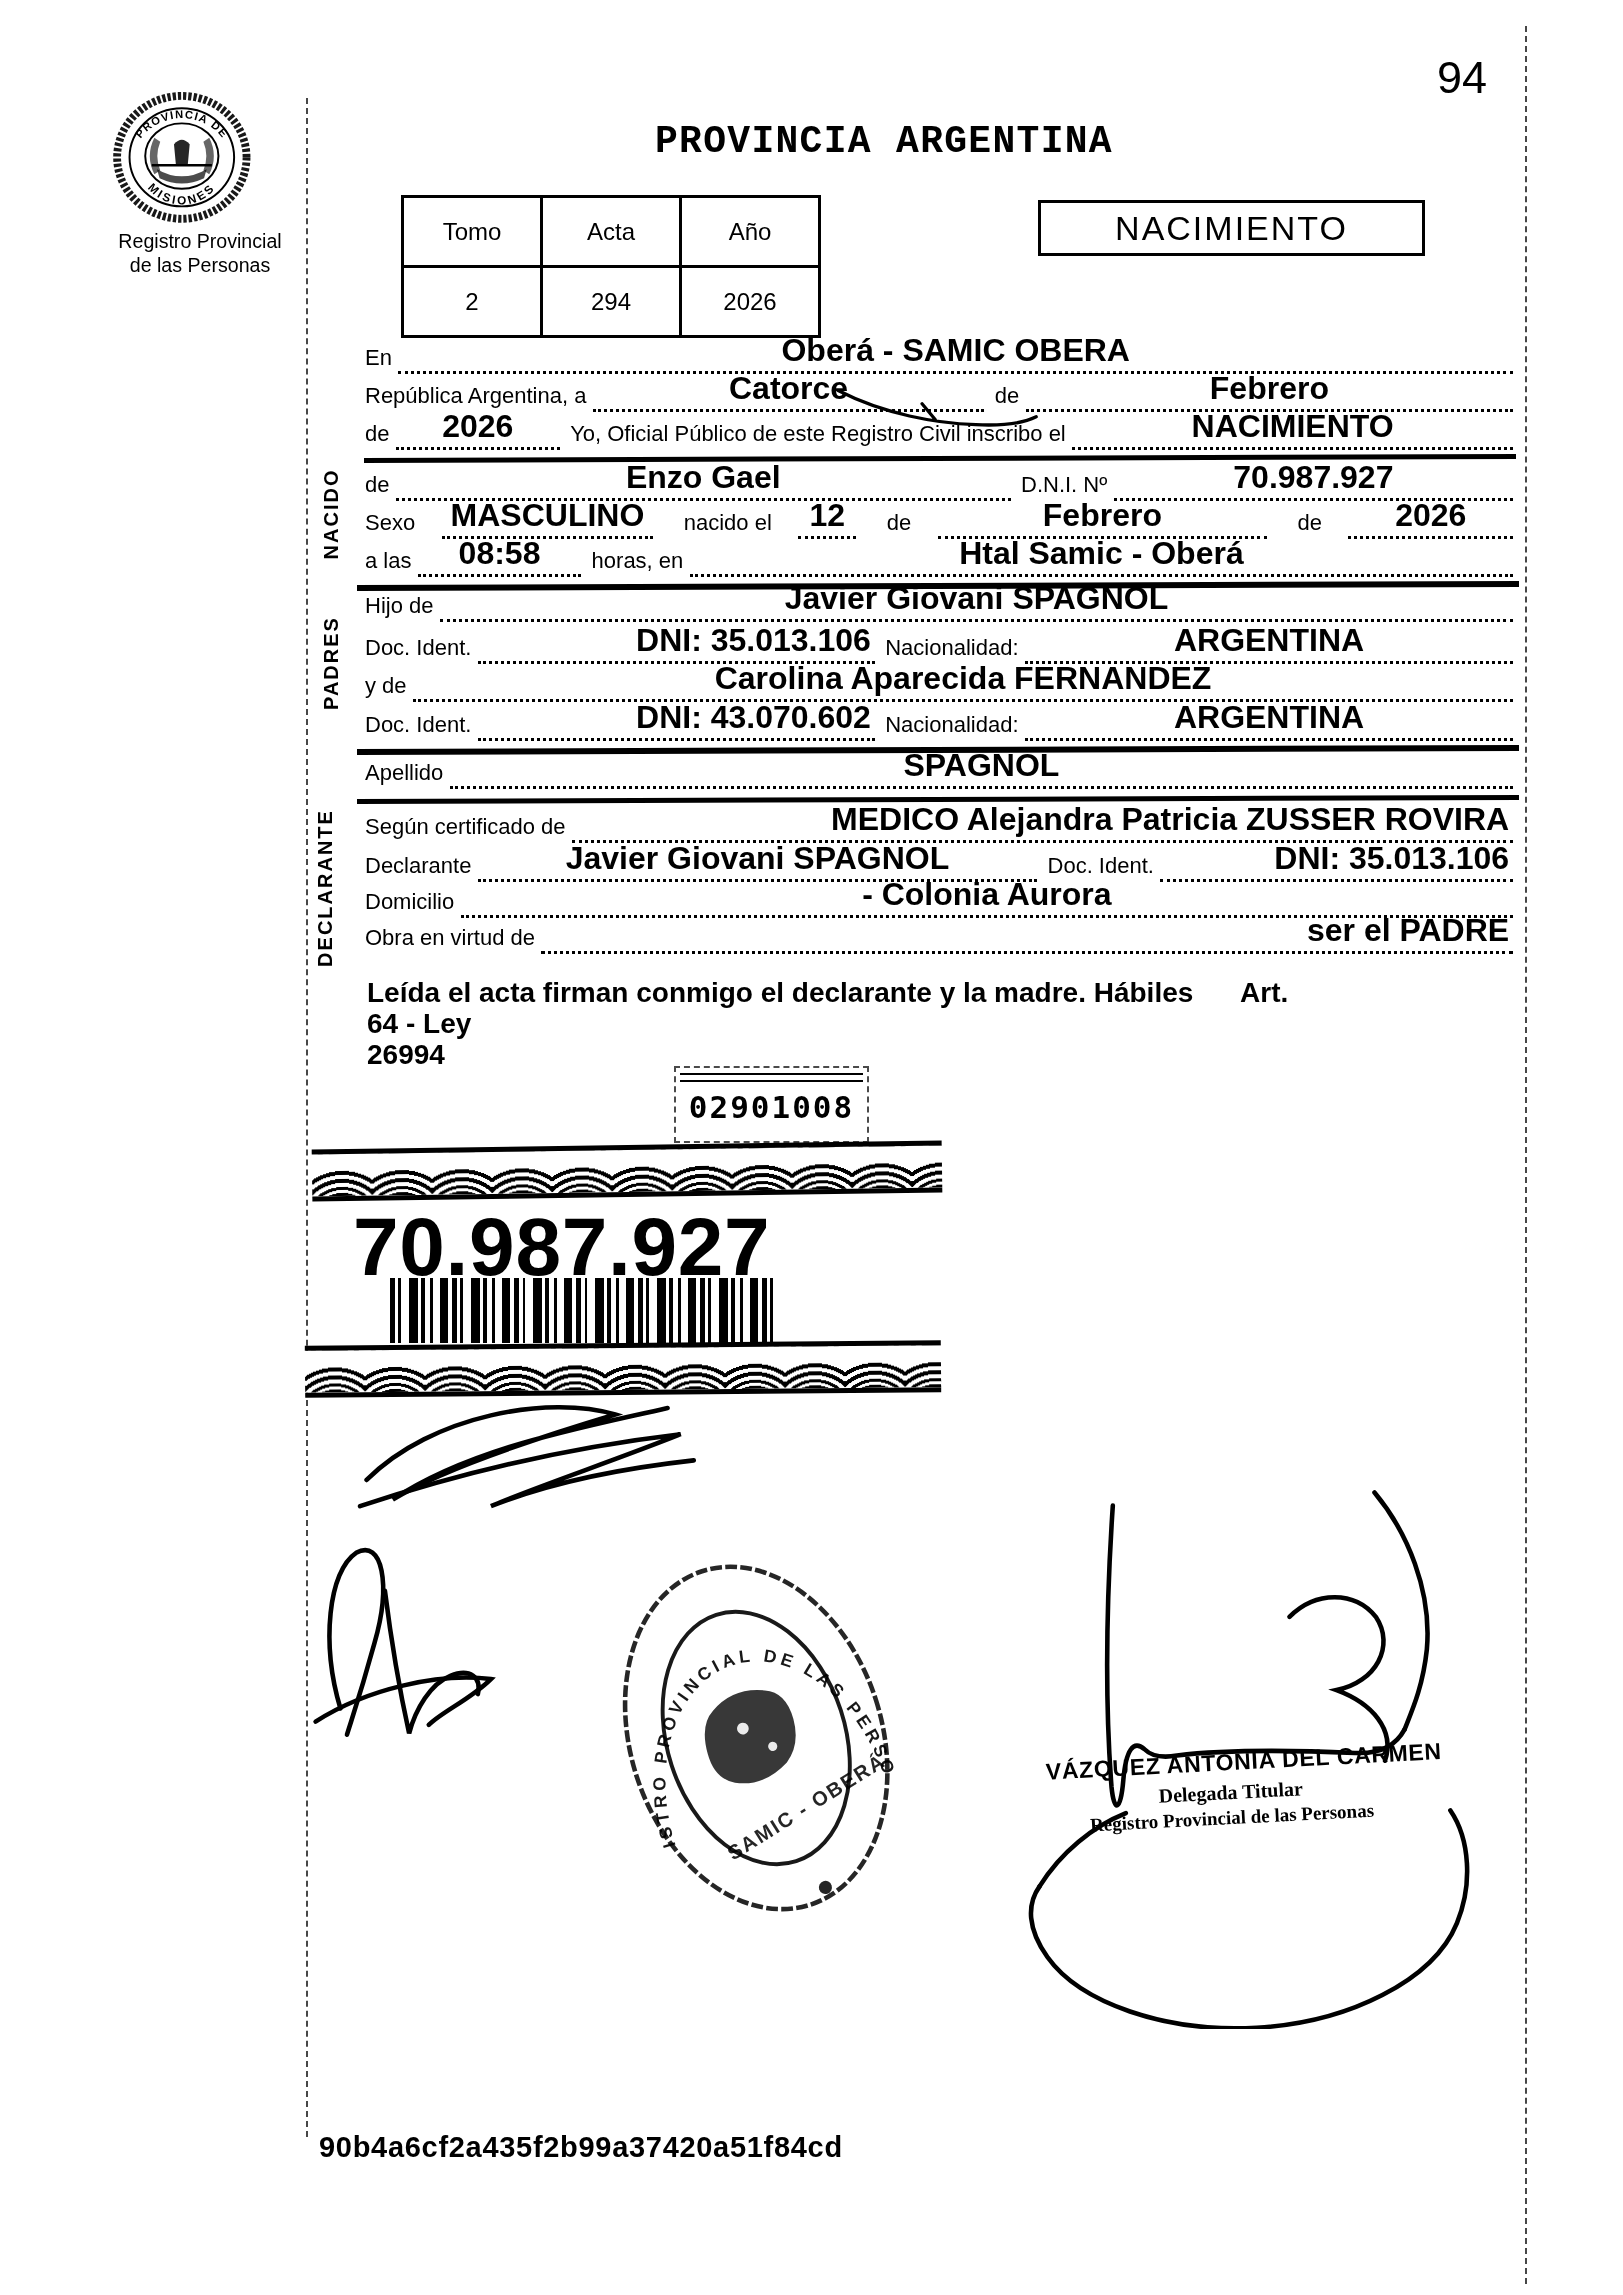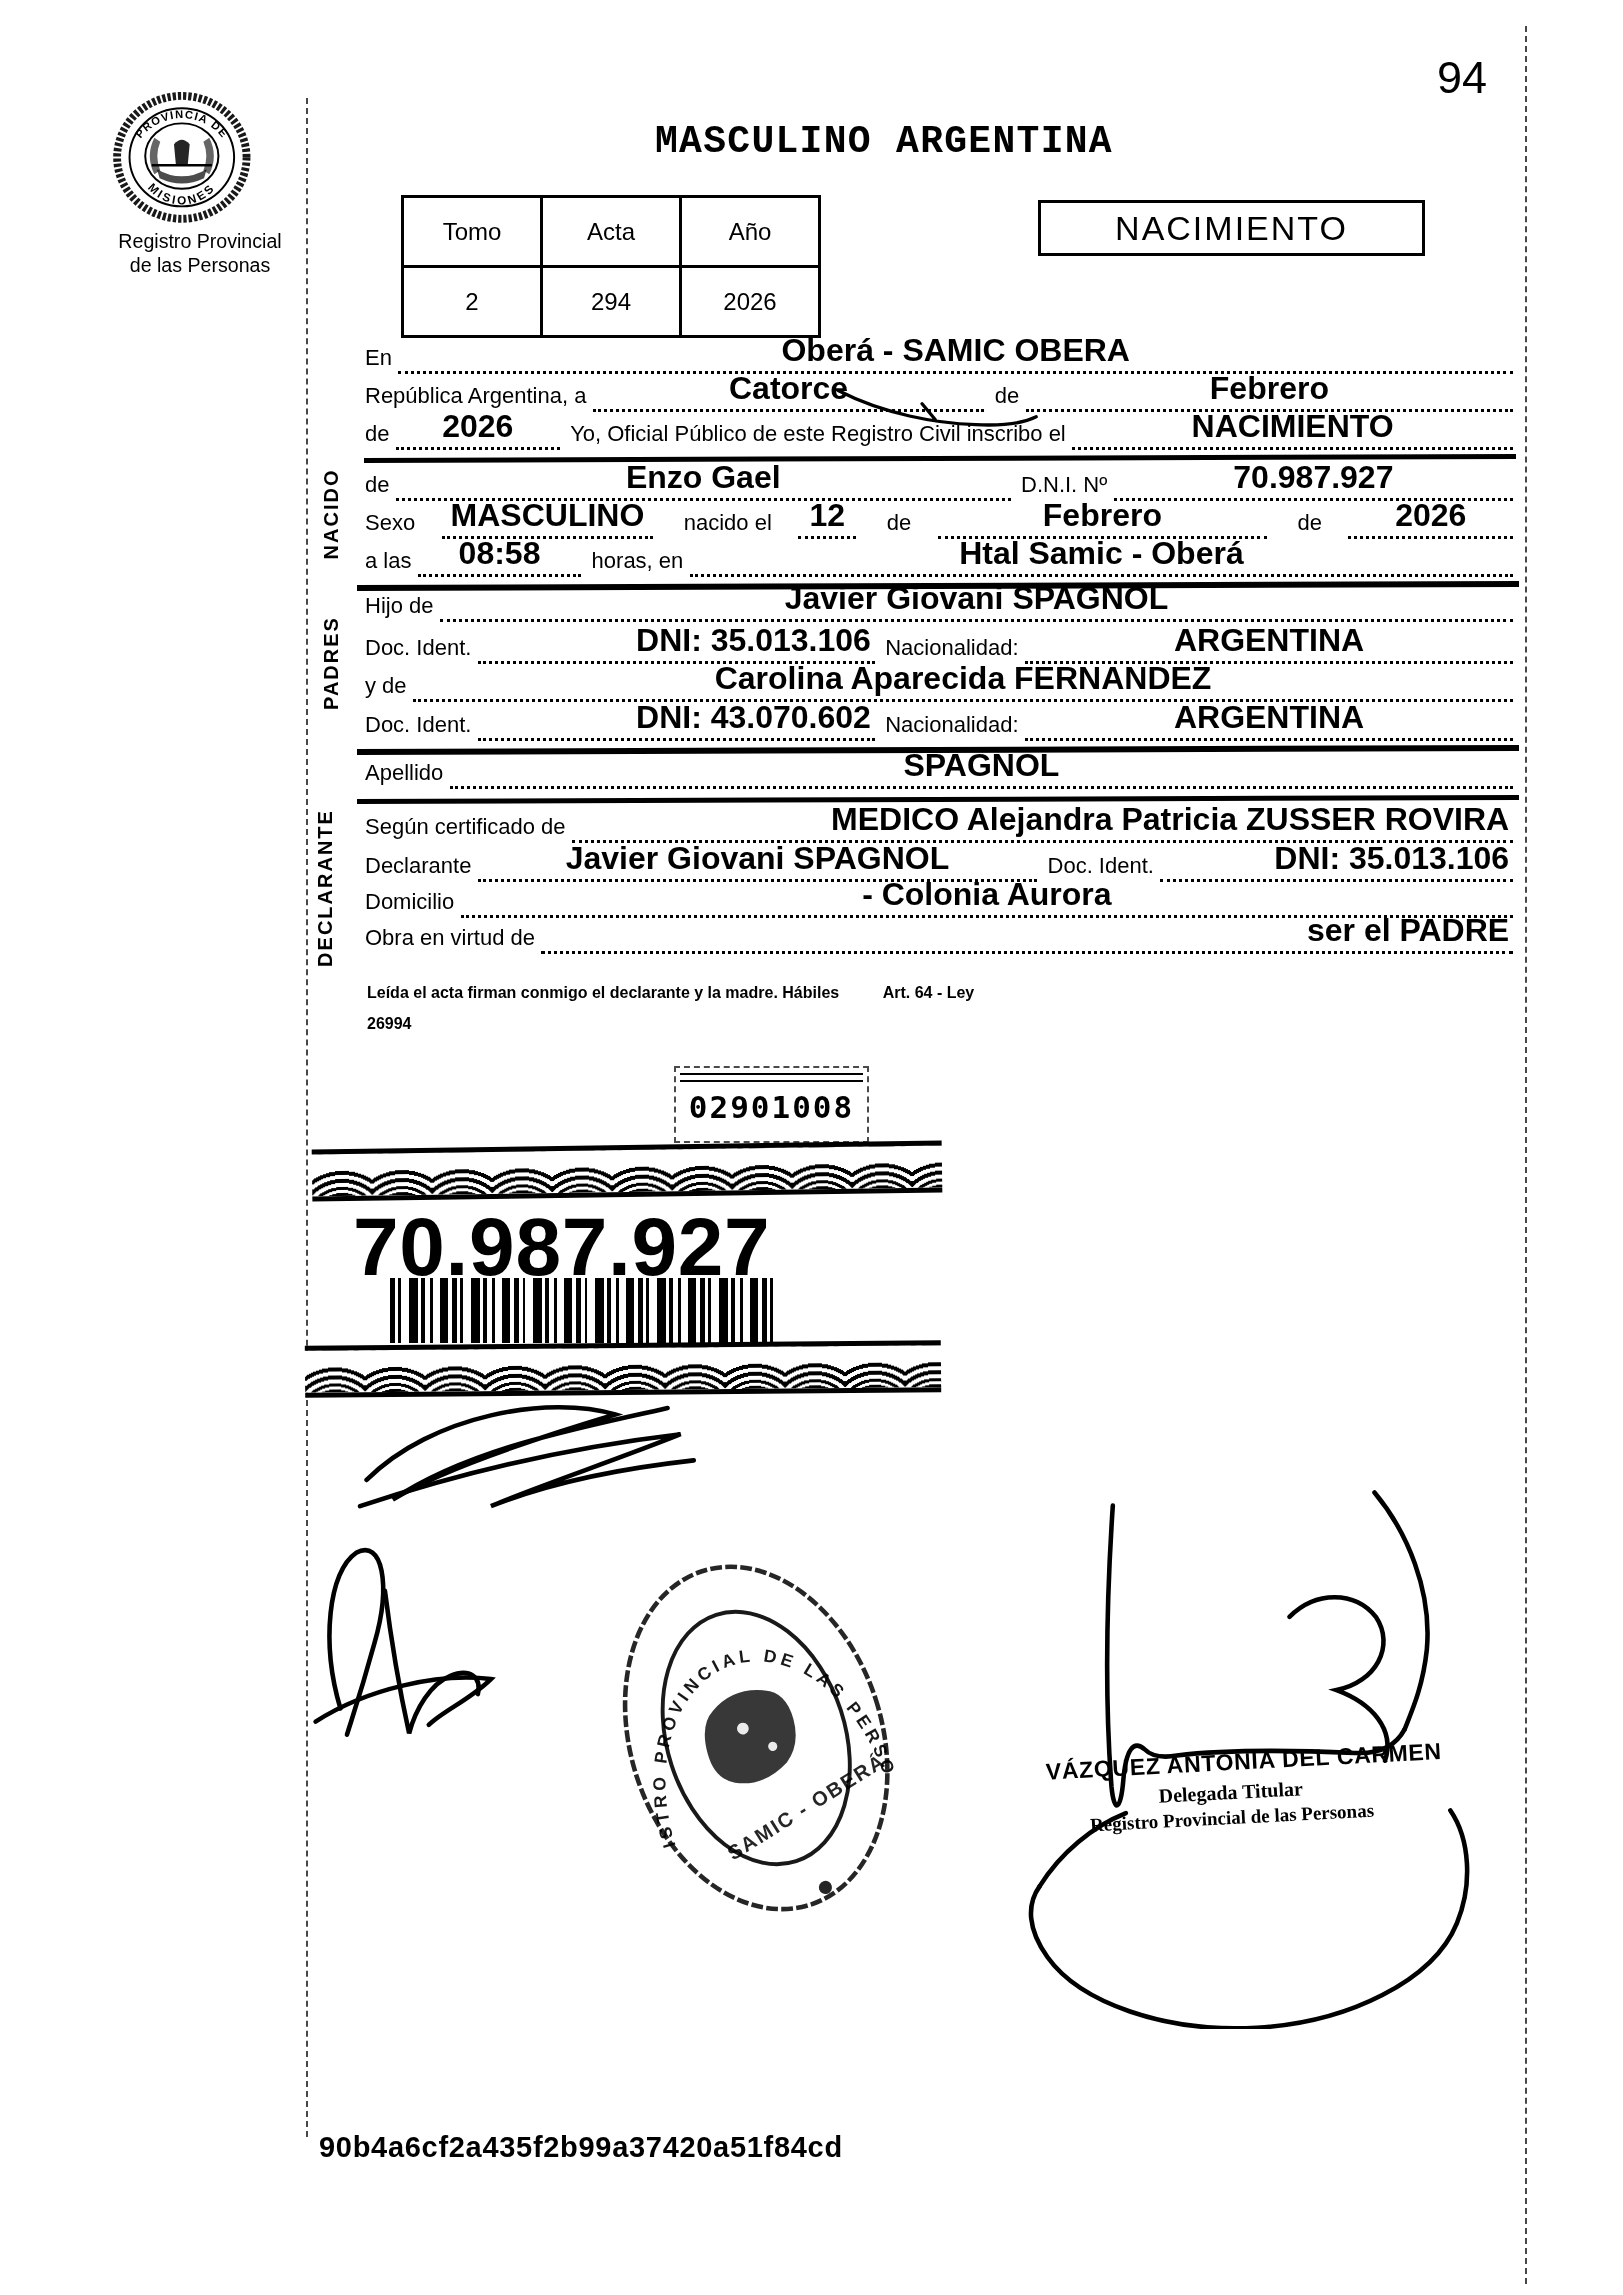--- a/index.html
+++ b/index.html
@@ -33,21 +33,21 @@
   
   .row{position:absolute;left:365px;width:1148px;height:38px;display:flex;align-items:flex-end;}
   .lab{white-space:nowrap;font-size:22px;padding:0 6.5px 3.3px 0;}
   .lab.mid{padding-left:10.5px;}
   .fill{flex:1;border-bottom:3.3px dotted #000;text-align:center;font-weight:bold;font-size:32px;
         white-space:nowrap;padding:0 3.9px 2px;}
   .fill.left{text-align:right;padding-left:23.6px;}
 
   .sep{position:absolute;background:#000;transform:rotate(-0.2deg);}
 
-  .closing{position:absolute;left:367px;top:977px;width:956px;font-size:16px;font-weight:bold;
+  .closing{position:absolute;left:367px;top:977px;width:956px;font-size:28px;font-weight:bold;
            line-height:31px;}
   .closing .ref{margin-left:39px;}
 
   
   .serialbox{position:absolute;left:674px;top:1066px;width:191px;height:73px;
              border:2px dashed #4a4a4a;}
   .serialtop{height:5.2px;border-top:2.6px solid #000;border-bottom:2px solid #000;margin:5.2px 3.9px 0;}
   .serialnum{text-align:center;font-family:"DejaVu Sans Mono",monospace;font-weight:bold;
              font-size:31px;letter-spacing:2px;margin-top:6.5px;}
 
@@ -106,21 +106,21 @@
     <path d="M 96 80 q 12 -14 24 0 l -3 32 h -18 z" fill="#000" opacity="0.85"></path>
     <path d="M 66 70 q -14 28 0 56 l 9 -6 q -9 -22 0 -44 z" fill="#000" opacity="0.6"></path>
     <path d="M 150 70 q 14 28 0 56 l -9 -6 q 9 -22 0 -44 z" fill="#000" opacity="0.6"></path>
     <path d="M 70 118 q 38 22 76 0 l -4 14 q -34 16 -68 0 z" fill="#000" opacity="0.7"></path>
   </svg>
   <div class="org-name">
     <div>Registro Provincial</div>
     <div>de las Personas</div>
   </div>
 
-  <div class="doc-title">MASCULINO ARGENTINA</div>
+  <div class="doc-title">PROVINCIA ARGENTINA</div>
 
   <table class="acta">
     <tbody>
         <tr>
       <td>Tomo</td>
       <td>Acta</td>
       <td>Año</td>
     </tr>
     <tr>
       <td>2</td>

